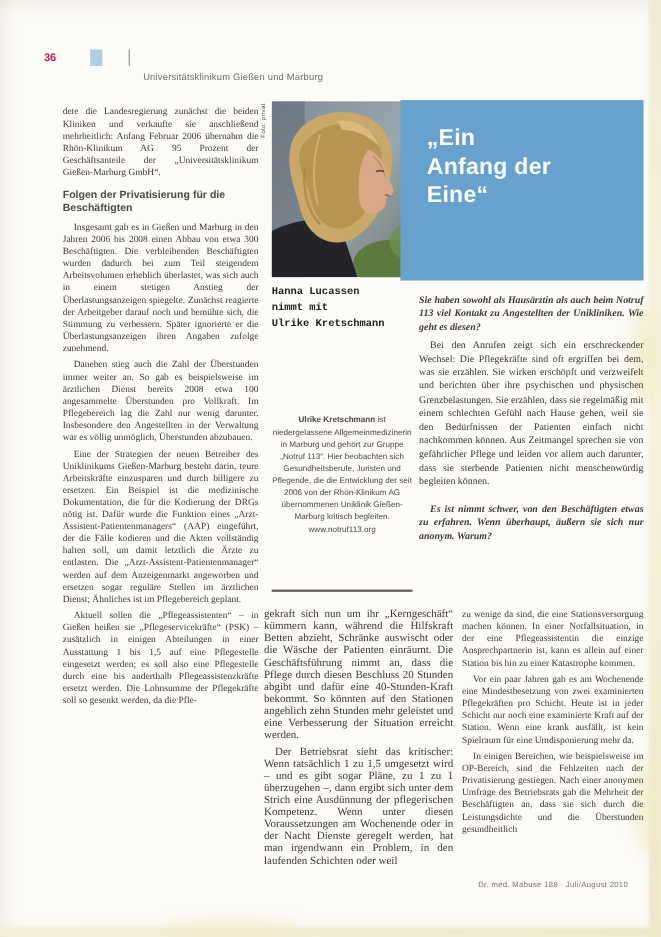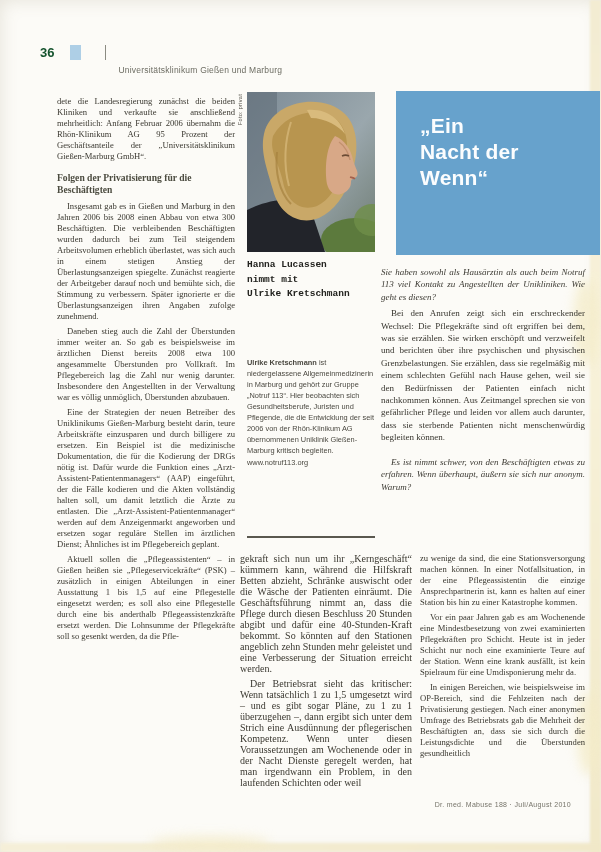--- a/index.html
+++ b/index.html
@@ -15,59 +15,59 @@
   .edge-strip-bottom{position:absolute;left:0;bottom:0;width:100%;height:9px;
     background:linear-gradient(90deg,#f5efd8,#f1e8c8);filter:blur(1.5px);}
   .blob{position:absolute;background:#f4ecc9;border-radius:50%;filter:blur(6px);opacity:.8;}
   .blob.b1{right:2px;top:278px;width:26px;height:90px;}
   .blob.b2{right:0;top:690px;width:24px;height:86px;}
   .blob.b3{left:150px;bottom:2px;width:120px;height:14px;}
 
   
   .header{position:absolute;left:40px;top:40px;right:30px;height:24px;
     display:flex;align-items:center;font-family:"Liberation Sans",sans-serif;}
-  .pagenum{font-size:13px;font-weight:bold;color:#14532d;margin-right:16px;}
+  .pagenum{font-size:10px;font-weight:bold;color:#be185d;margin-right:31px;}
   .hdr-square{width:11px;height:15px;background:#aecfe6;margin-right:12px;}
   .hdr-section{font-size:11.5px;font-weight:bold;color:#2f2f2a;letter-spacing:.2px;}
   .hdr-sep{width:1px;height:15px;background:#8b8b82;margin:0 12px;}
   .hdr-edition{font-size:8.5px;color:#6d6d63;letter-spacing:.2px;margin-top:36px;}
 
   
   .col{position:absolute;text-align:justify;hyphens:auto;-webkit-hyphens:auto;}
   .col p{margin:0 0 4px 0;}
   .col p.indent{text-indent:10px;}
   .left-col{left:57px;top:96px;width:178px;font-size:8.6px;line-height:11px;color:#3a3830;}
-  .subhead{font-family:Liberation Serif, serif;font-weight:bold;
+  .subhead{font-family:Liberation Sans, sans-serif;font-weight:bold;
     font-size:9.6px;line-height:12px;color:#4c4c40;margin:10px 0 5px 0;text-align:left;}
 
   
   .photo-wrap{position:absolute;left:247px;top:92px;width:128px;height:160px;}
   .photo{width:100%;height:100%;display:block;}
   .photo-credit{position:absolute;left:-10px;top:2px;
     font-family:"Liberation Sans",sans-serif;font-size:5.5px;color:#55524a;
     writing-mode:vertical-rl;transform:rotate(180deg);letter-spacing:.3px;}
 
   .byline{position:absolute;left:247px;top:258px;width:128px;
     font-family:Liberation Mono, monospace;font-weight:bold;
     font-size:9.5px;line-height:14.5px;color:#23231f;}
-  .bio{position:absolute;left:247px;top:357px;width:128px;
+  .bio{position:absolute;left:247px;top:376px;width:128px;
     font-family:"Liberation Sans",sans-serif;font-size:7.4px;line-height:11px;
-    color:#4a4840;text-align:left;}
+    color:#4a4840;text-align:center;}
   .bio .bio-name{font-weight:bold;}
   .bio .bio-url{display:block;margin-top:1px;}
   .bio-rule{position:absolute;left:247px;top:536px;width:128px;height:2px;background:#5a584f;}
 
   
-  .title-box{position:absolute;left:396px;top:91px;width:204px;height:164px;background:var(--box-blue,#67a2cc);}
+  .title-box{position:absolute;left:364px;top:91px;width:221px;height:164px;background:var(--box-blue,#67a2cc);}
   .title-box h1{margin:22px 0 0 24px;font-family:"Liberation Sans",sans-serif;
     font-weight:bold;font-size:21px;line-height:26px;color:#fbfdfe;letter-spacing:.2px;}
 
   
   .interview{left:381px;top:266px;width:204px;font-size:9px;line-height:12.4px;color:#37352e;}
-  .interview .q{font-style:italic;font-weight:normal;color:#3c3a33;}
+  .interview .q{font-style:italic;font-weight:bold;color:#3c3a33;}
   .interview .q2{margin-top:12px;text-indent:10px;}
 
   
   .bottom-mid{left:240px;top:553px;width:172px;font-size:10px;line-height:11px;color:#3a3830;}
   .bottom-right{left:420px;top:553px;width:165px;font-size:8.6px;line-height:11px;color:#3a3830;}
 
   .footer{position:absolute;right:30px;top:801px;
     font-family:"Liberation Sans",sans-serif;font-size:7px;color:#76746a;letter-spacing:.3px;}
 </style>
 </head>
@@ -137,36 +137,36 @@
   </div>
 
   <div class="bio">
     <span class="bio-name">Ulrike Kretschmann</span><span> ist niedergelassene Allgemeinmedizinerin in Marburg und gehört zur Gruppe „Notruf 113“. Hier beobachten sich Gesundheitsberufe, Juristen und Pflegende, die die Entwicklung der seit 2006 von der Rhön-Klinikum AG übernommenen Uniklinik Gießen-Marburg kritisch begleiten.</span>
     <span class="bio-url">www.notruf113.org</span>
   </div>
   <div class="bio-rule"></div>
 
   <div class="title-box">
     <h1><span>„Ein</span><br>
-    <span>Nacht der</span><br>
-    <span>Wenn“</span></h1>
+    <span>Anfang der</span><br>
+    <span>Eine“</span></h1>
   </div>
 
   <div class="col interview">
     <p class="q">Sie haben sowohl als Hausärztin als auch beim Notruf 113 viel Kontakt zu Angestellten der Unikliniken. Wie geht es diesen?</p>
     <p class="indent">Bei den Anrufen zeigt sich ein erschreckender Wechsel: Die Pflegekräfte sind oft ergriffen bei dem, was sie erzählen. Sie wirken erschöpft und verzweifelt und berichten über ihre psychischen und physischen Grenzbelastungen. Sie erzählen, dass sie regelmäßig mit einem schlechten Gefühl nach Hause gehen, weil sie den Bedürfnissen der Patienten einfach nicht nachkommen können. Aus Zeitmangel sprechen sie von gefährlicher Pflege und leiden vor allem auch darunter, dass sie sterbende Patienten nicht menschenwürdig begleiten können.</p>
     <p class="q q2">Es ist nimmt schwer, von den Beschäftigten etwas zu erfahren. Wenn überhaupt, äußern sie sich nur anonym. Warum?</p>
   </div>
 
   <div class="col bottom-mid">
     <p>gekraft sich nun um ihr „Kerngeschäft“ kümmern kann, während die Hilfskraft Betten abzieht, Schränke auswischt oder die Wäsche der Patienten einräumt. Die Geschäftsführung nimmt an, dass die Pflege durch diesen Beschluss 20 Stunden abgibt und dafür eine 40-Stunden-Kraft bekommt. So könnten auf den Stationen angeblich zehn Stunden mehr geleistet und eine Verbesserung der Situation erreicht werden.</p>
     <p class="indent">Der Betriebsrat sieht das kritischer: Wenn tatsächlich 1 zu 1,5 umgesetzt wird – und es gibt sogar Pläne, zu 1 zu 1 überzugehen –, dann ergibt sich unter dem Strich eine Ausdünnung der pflegerischen Kompetenz. Wenn unter diesen Voraussetzungen am Wochenende oder in der Nacht Dienste geregelt werden, hat man irgendwann ein Problem, in den laufenden Schichten oder weil</p>
   </div>
 
   <div class="col bottom-right">
-    <p>zu wenige da sind, die eine Stationsversorgung machen können. In einer Notfallsituation, in der eine Pflegeassistentin die einzige Ansprechpartnerin ist, kann es halten auf einer Station bis hin zu einer Katastrophe kommen.</p>
-    <p class="indent">Vor ein paar Jahren gab es am Wochenende eine Mindestbesetzung von zwei examinierten Pflegekräften pro Schicht. Heute ist in jeder Schicht nur noch eine examinierte Teure auf der Station. Wenn eine krank ausfällt, ist kein Spielraum für eine Umdisponierung mehr da.</p>
+    <p>zu wenige da sind, die eine Stationsversorgung machen können. In einer Notfallsituation, in der eine Pflegeassistentin die einzige Ansprechpartnerin ist, kann es allein auf einer Station bis hin zu einer Katastrophe kommen.</p>
+    <p class="indent">Vor ein paar Jahren gab es am Wochenende eine Mindestbesetzung von zwei examinierten Pflegekräften pro Schicht. Heute ist in jeder Schicht nur noch eine examinierte Kraft auf der Station. Wenn eine krank ausfällt, ist kein Spielraum für eine Umdisponierung mehr da.</p>
     <p class="indent">In einigen Bereichen, wie beispielsweise im OP-Bereich, sind die Fehlzeiten nach der Privatisierung gestiegen. Nach einer anonymen Umfrage des Betriebsrats gab die Mehrheit der Beschäftigten an, dass sie sich durch die Leistungsdichte und die Überstunden gesundheitlich</p>
   </div>
 
   <div class="footer">Dr. med. Mabuse 188 · Juli/August 2010</div>
 
 </div>
 
 </body></html>

